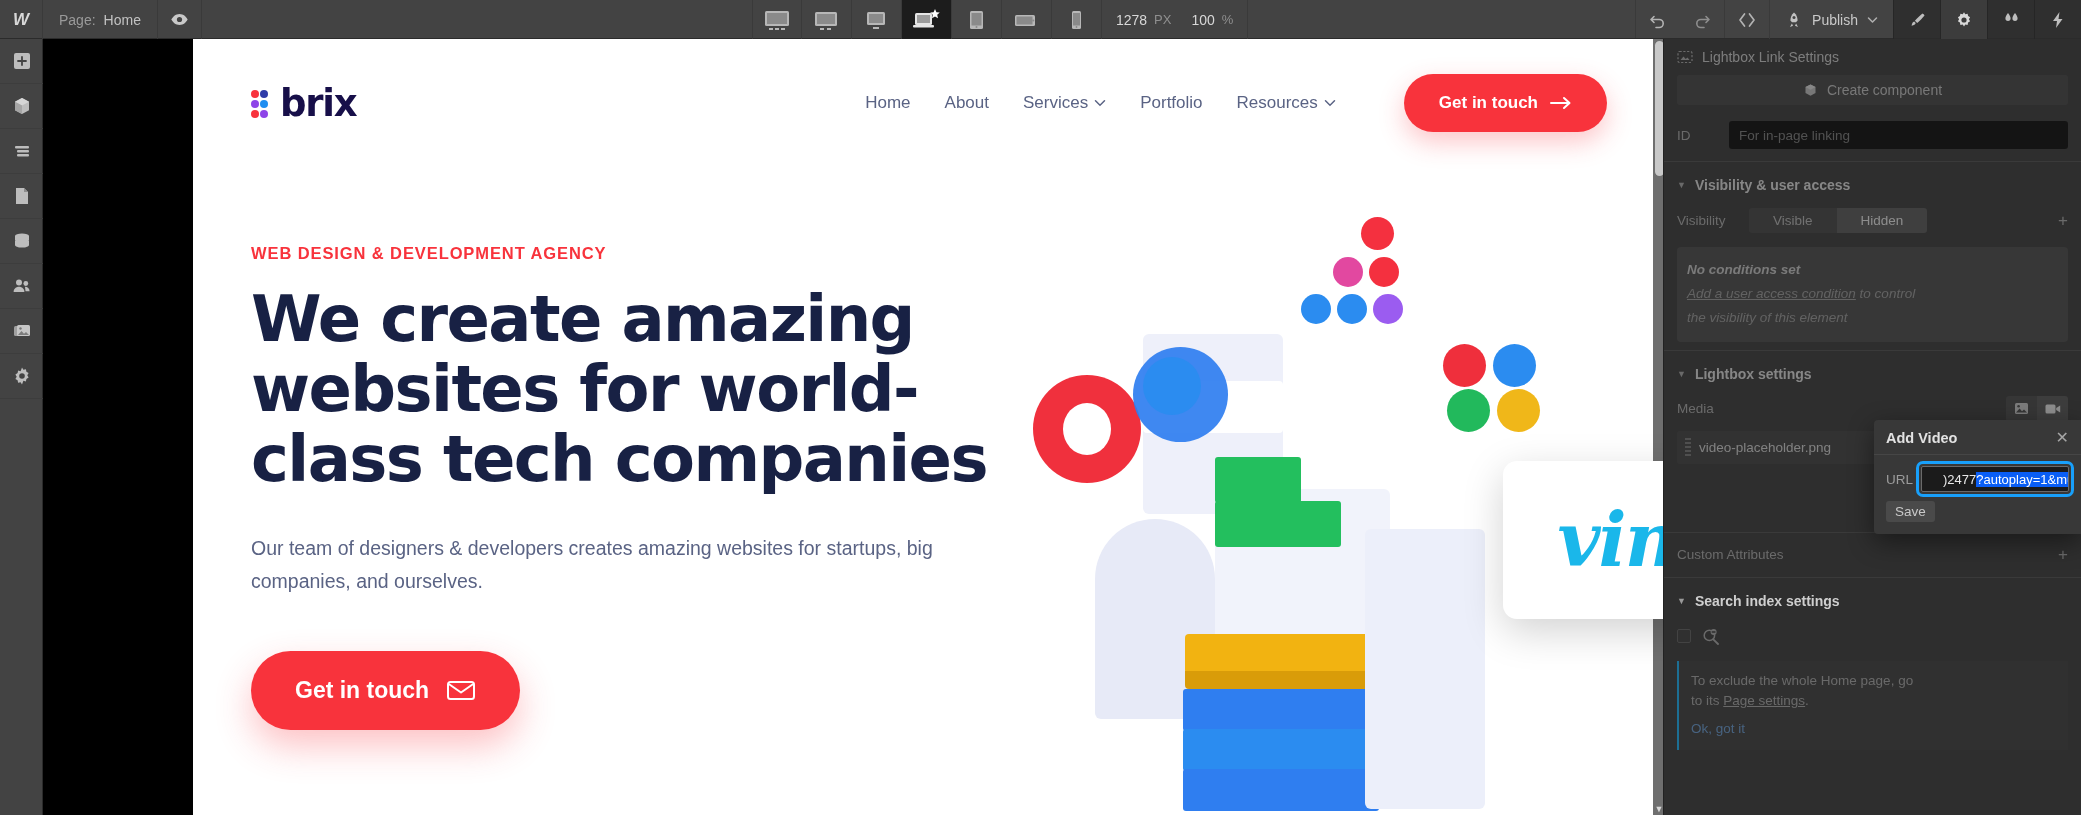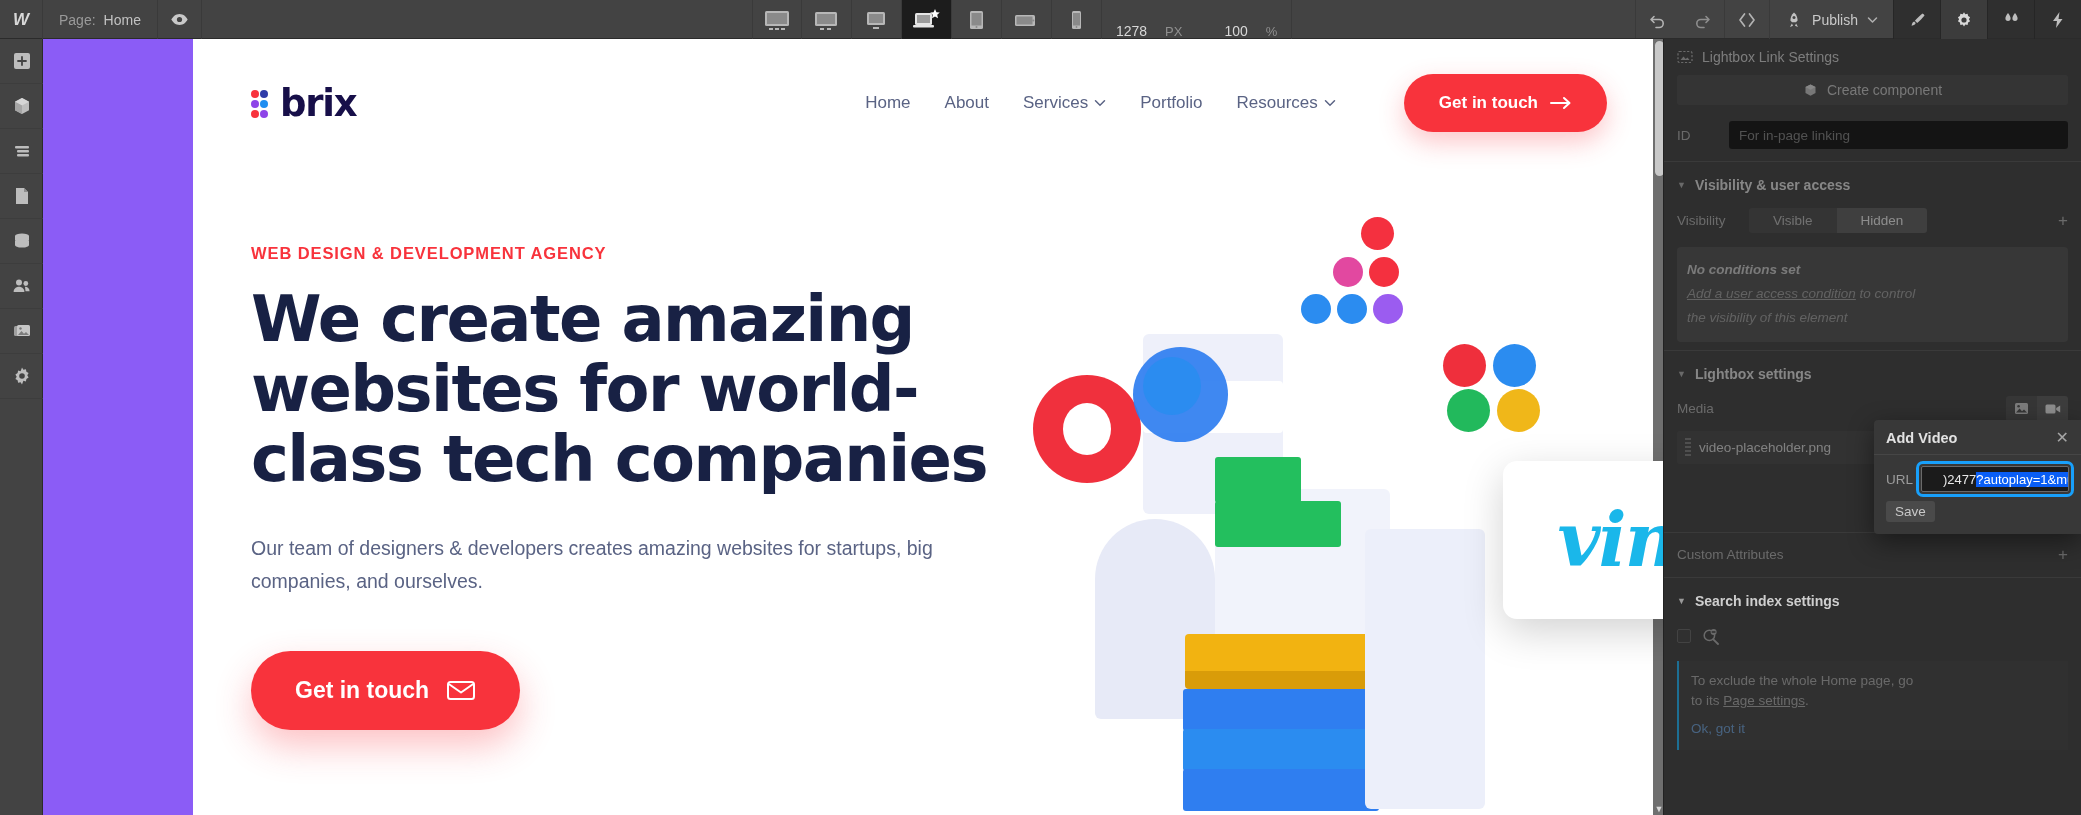--- a/index.html
+++ b/index.html
@@ -32,21 +32,21 @@
   .bp-group { display:flex; align-items:stretch; }
   .bp {
     width:50px; height:39px; display:flex; align-items:center; justify-content:center;
     border-right:1px solid #3a3a3a; cursor:pointer;
   }
   .bp:first-child { border-left:1px solid #3a3a3a; }
   .bp.active { background:#1c1c1c; }
   .bp svg { display:block; }
 
   .zoominfo {
-    display:flex; align-items:flex-end; gap:18px; padding:0 14px;
+    display:flex; align-items:center; gap:7px; padding:0 14px;
     font-size:14px; color:#d8d8d8; height:39px; border-right:1px solid #3a3a3a;
   }
   .zoominfo .u { color:#8f8f8f; font-size:13px; }
 
   .tb-right { margin-left:auto; display:flex; align-items:stretch; }
   .tb-btn {
     width:44px; height:39px; display:flex; align-items:center; justify-content:center;
     cursor:pointer;
   }
   .tb-group { display:flex; align-items:stretch; border-left:1px solid #3a3a3a; }
@@ -64,21 +64,21 @@
     background:#434343; border-right:1px solid #2b2b2b; z-index:30;
   }
   .rail-item {
     width:43px; height:45px; display:flex; align-items:center; justify-content:center;
     border-bottom:1px solid #3d3d3d; cursor:pointer;
   }
 
   
   .canvas-wrap {
     position:absolute; left:43px; top:39px; width:1620px; height:776px;
-    background:#8b5cf6; overflow:hidden;
+    background:#000000; overflow:hidden;
   }
   .ruler-tags {
     position:absolute; left:155px; top:0; width:29px; height:776px;
     display:flex; flex-direction:column; align-items:center; padding-top:170px;
   }
   .vtag {
     writing-mode:vertical-rl; transform:rotate(180deg);
     font-size:12.5px; color:#e2e2e2; letter-spacing:.2px; white-space:nowrap;
   }
   .vtag.affects { margin-bottom:18px; color:#e8e8e8; }

